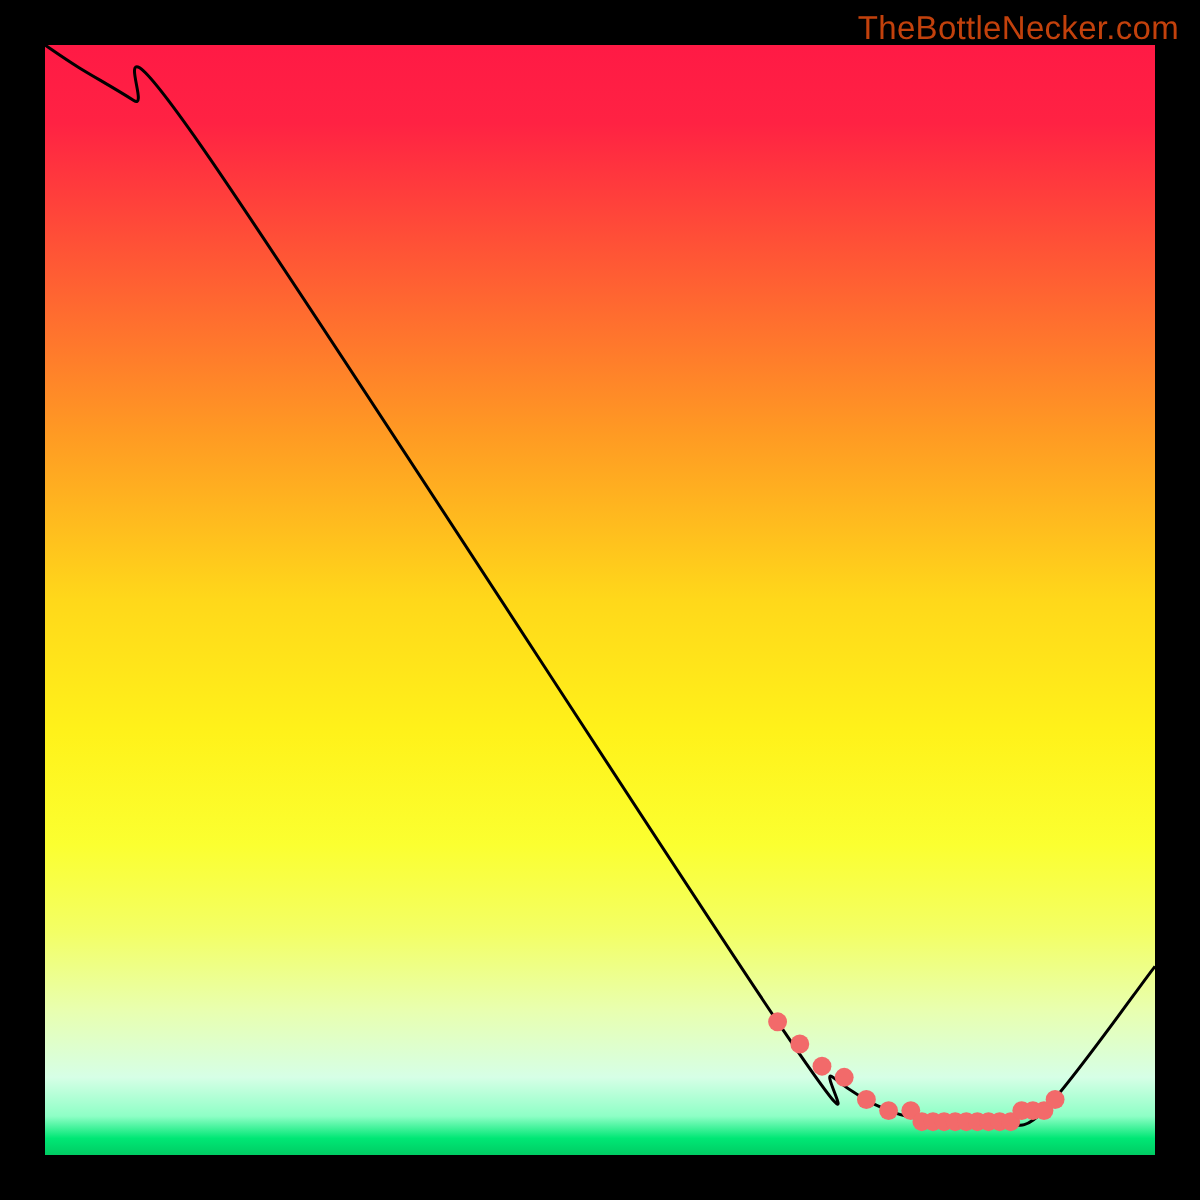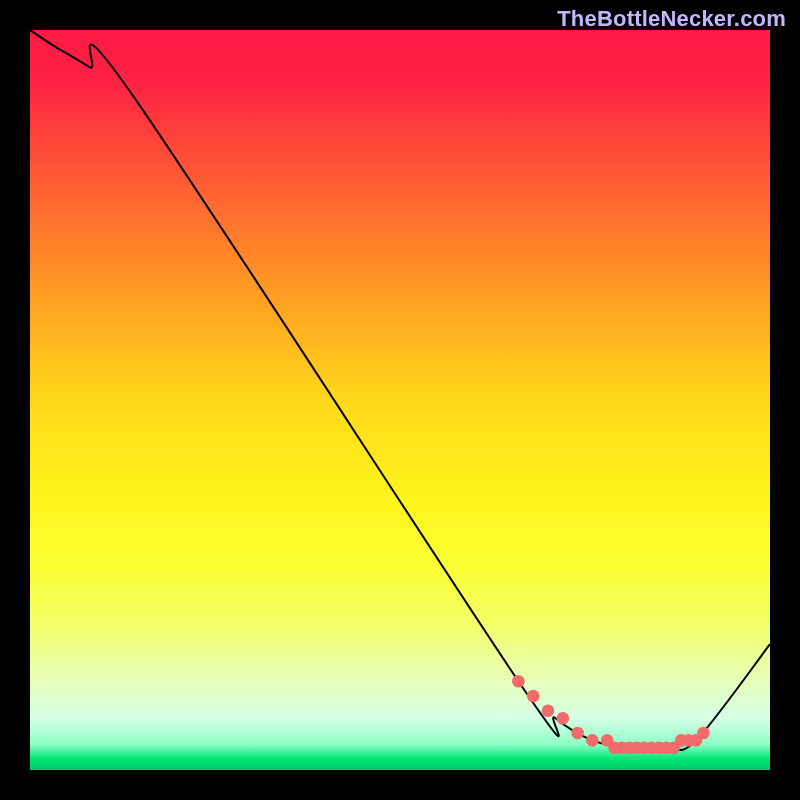--- a/index.html
+++ b/index.html
@@ -35,23 +35,23 @@
     position: absolute;
     left: 0;
     top: 0;
     width: 100%;
     height: 100%;
   }
   .attribution {
     position: absolute;
     top: 6px;
     right: 14px;
-    color: #c4b5fd;
+    color: #c2410c;
     font-size: 22px;
-    font-weight: 700;
+    font-weight: 400;
     letter-spacing: 0.2px;
   }
 </style>
 </head>
 <body>
 
 <div class="stage">
 
   <div class="plot">
 

